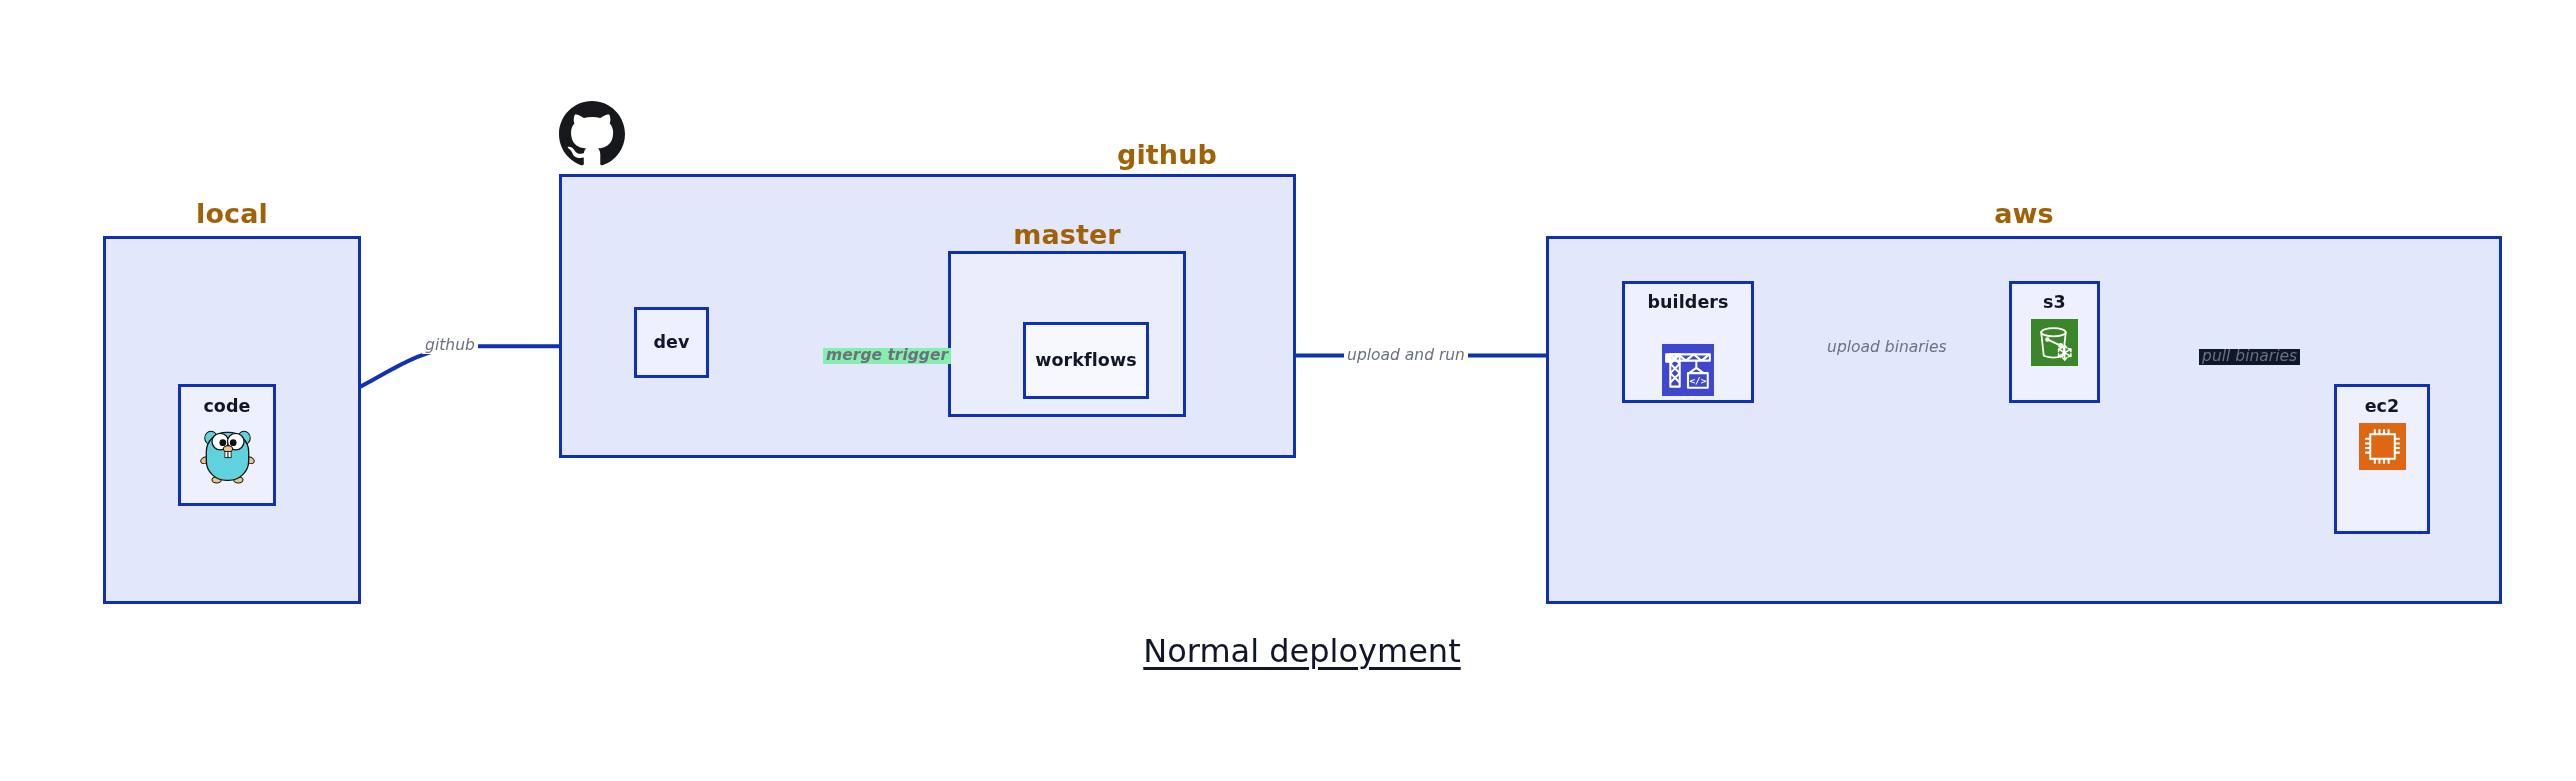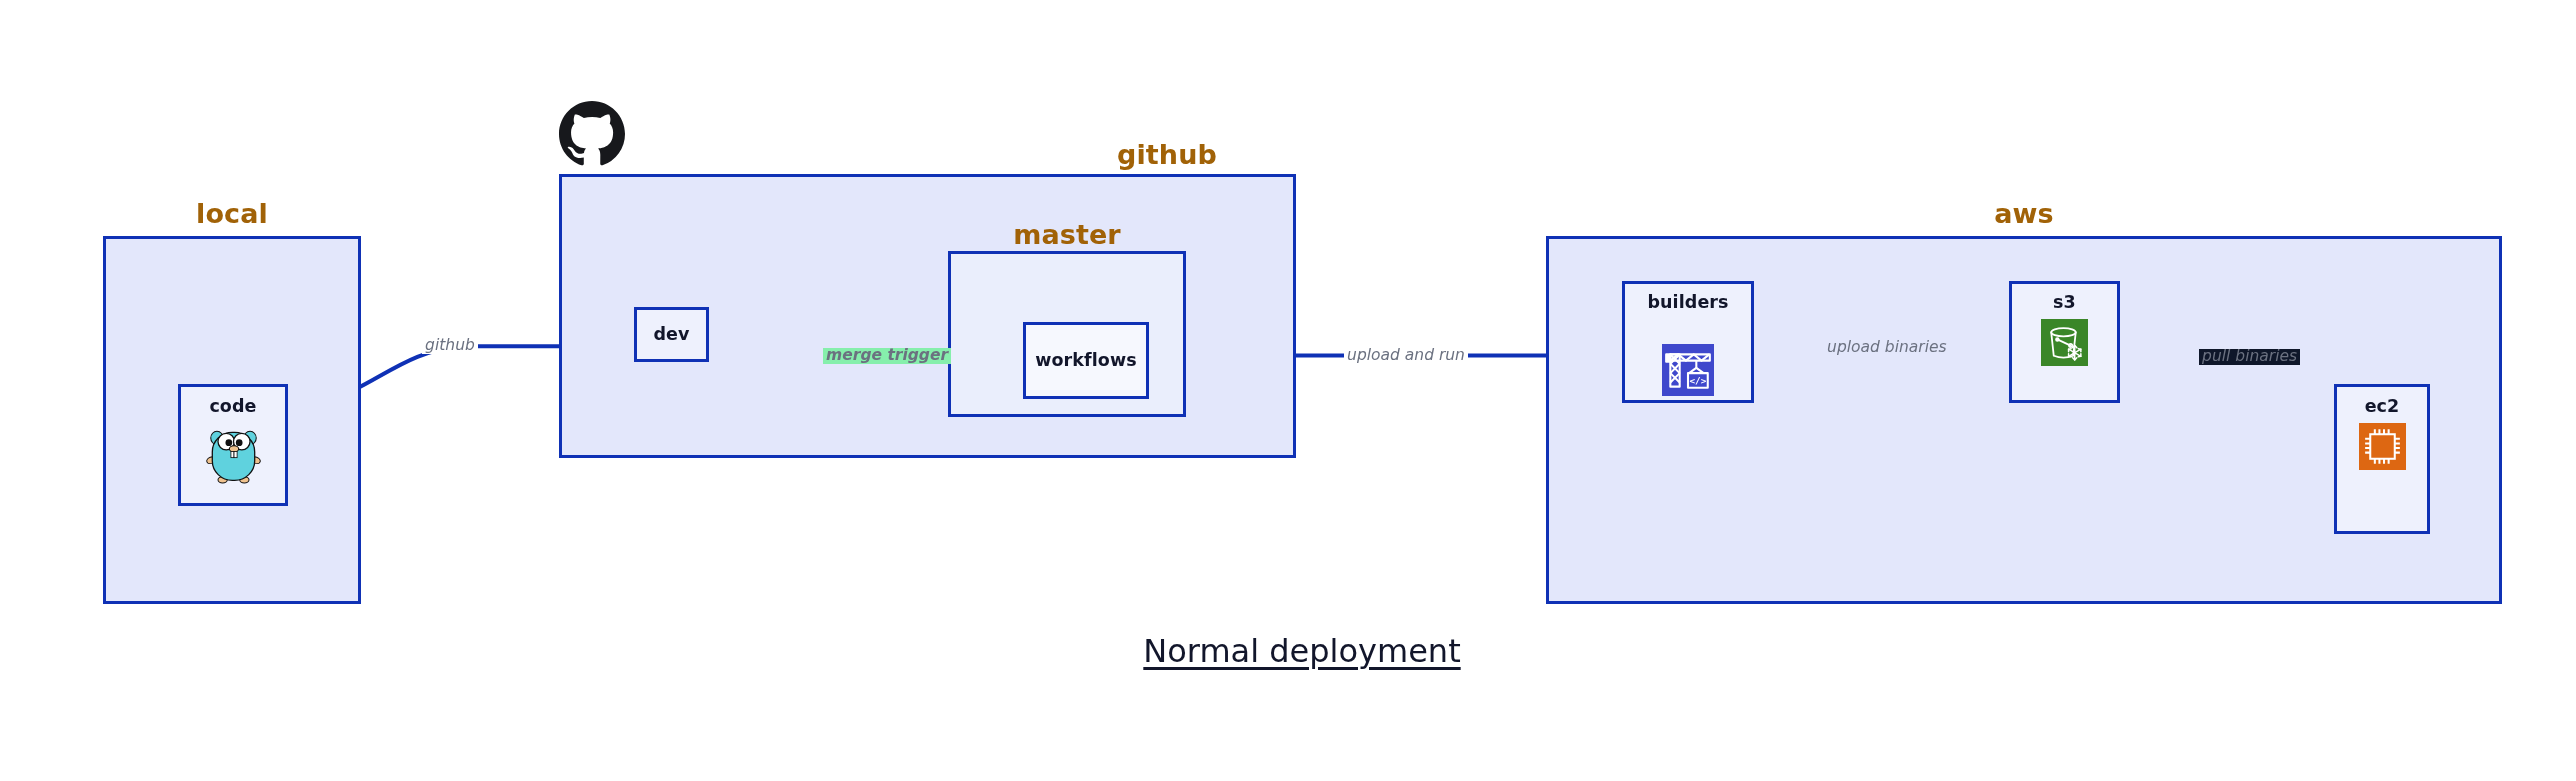--- a/index.html
+++ b/index.html
@@ -135,21 +135,21 @@
     <path d="M 2230 690 L 3143 690" fill="none" stroke="#0f31b5" stroke-width="8" marker-end="url(#arrowhead)"></path>
 
     <path d="M 3405 675 L 3895 675" fill="none" stroke="#0f31b5" stroke-width="8" marker-end="url(#arrowhead)"></path>
 
     <path d="M 4075 675 C 4230 675, 4300 700, 4390 760 C 4450 800, 4490 820, 4525 838" fill="none" stroke="#0f31b5" stroke-width="8" marker-end="url(#arrowhead)"></path>
   </svg>
 
   <div class="group-label" style="left:103px; top:200px; width:258px; text-align:center;">local</div>
   <div class="group" style="left:103px; top:236px; width:258px; height:368px;"></div>
 
-  <div class="node" style="left:178px; top:384px; width:110px; height:122px; padding-top:11.3px;">
+  <div class="node" style="left:178px; top:384px; width:98px; height:122px; padding-top:11.3px;">
     <span class="node-label">code</span>
     <span class="node-icon" style="margin-top:7.2px;">
       <svg width="57" height="61" viewBox="0 0 110 118" xmlns="http://www.w3.org/2000/svg">
 
         <ellipse cx="23" cy="29" rx="12" ry="13" fill="#5fd2de" stroke="#111" stroke-width="2"></ellipse>
         <ellipse cx="87" cy="29" rx="12" ry="13" fill="#5fd2de" stroke="#111" stroke-width="2"></ellipse>
 
         <ellipse cx="12" cy="72" rx="9" ry="6" fill="#efc28e" stroke="#111" stroke-width="2" transform="rotate(-20 12 72)"></ellipse>
         <ellipse cx="98" cy="72" rx="9" ry="6" fill="#efc28e" stroke="#111" stroke-width="2" transform="rotate(20 98 72)"></ellipse>
 
@@ -172,21 +172,21 @@
   </div>
 
   <div id="github-logo">
     <svg width="66" height="66" viewBox="0 0 16 16" xmlns="http://www.w3.org/2000/svg">
       <path fill="#17181c" d="M8 0C3.58 0 0 3.58 0 8c0 3.54 2.29 6.53 5.47 7.59.4.07.55-.17.55-.38 0-.19-.01-.82-.01-1.49-2.01.37-2.53-.49-2.69-.94-.09-.23-.48-.94-.82-1.13-.28-.15-.68-.52-.01-.53.63-.01 1.08.58 1.23.82.72 1.21 1.87.87 2.33.66.07-.52.28-.87.51-1.07-1.78-.2-3.64-.89-3.64-3.95 0-.87.31-1.59.82-2.15-.08-.2-.36-1.02.08-2.12 0 0 .67-.21 2.2.82.64-.18 1.32-.27 2-.27s1.36.09 2 .27c1.53-1.04 2.2-.82 2.2-.82.44 1.1.16 1.92.08 2.12.51.56.82 1.27.82 2.15 0 3.07-1.87 3.75-3.65 3.95.29.25.54.73.54 1.48 0 1.07-.01 1.93-.01 2.2 0 .21.15.46.55.38A8.01 8.01 0 0 0 16 8c0-4.42-3.58-8-8-8z"></path>
     </svg>
   </div>
   <div class="group-label" style="left:1038px; top:141px; width:258px; text-align:center;">github</div>
   <div class="group" style="left:559px; top:174px; width:737px; height:284px;"></div>
 
-  <div class="node node-plain" style="left:634px; top:307px; width:75px; height:55px;">
+  <div class="node node-plain" style="left:634px; top:307px; width:75px; height:71px;">
     <span class="node-label">dev</span>
   </div>
 
   <div class="group-label" style="left:948px; top:221px; width:238px; text-align:center;">master</div>
   <div class="group" style="left:948px; top:251px; width:238px; height:166px; background:#eaeefc;"></div>
 
   <div class="node node-plain" style="left:1023px; top:322px; width:126px; height:77px; background:#f6f8fe;">
     <span class="node-label">workflows</span>
   </div>
 
@@ -211,21 +211,21 @@
           <path d="M66 32 L66 46"></path>
           <path d="M52 56 L66 46 L80 56"></path>
 
           <rect x="50" y="56" width="38" height="28"></rect>
         </g>
         <text x="69" y="76" font-family="DejaVu Sans Mono, monospace" font-size="18" font-weight="bold" fill="#ffffff" text-anchor="middle">&lt;/&gt;</text>
       </svg>
     </span>
   </div>
 
-  <div class="node" style="left:2009px; top:281px; width:111px; height:122px; padding-top:10.3px;">
+  <div class="node" style="left:2009px; top:281px; width:91px; height:122px; padding-top:10.3px;">
     <span class="node-label">s3</span>
     <span class="node-icon" style="margin-top:7.2px;">
       <svg width="47" height="47" viewBox="0 0 92 92" xmlns="http://www.w3.org/2000/svg">
         <rect x="0" y="0" width="92" height="92" fill="#3a8628"></rect>
         <g stroke="#ffffff" stroke-width="3.5" fill="none" stroke-linecap="round" stroke-linejoin="round">
 
           <ellipse cx="44" cy="26" rx="24" ry="8"></ellipse>
           <path d="M20 26 L25 72 Q44 79 63 72 L68 26"></path>
 
           <path d="M32 40 L58 52"></path>

